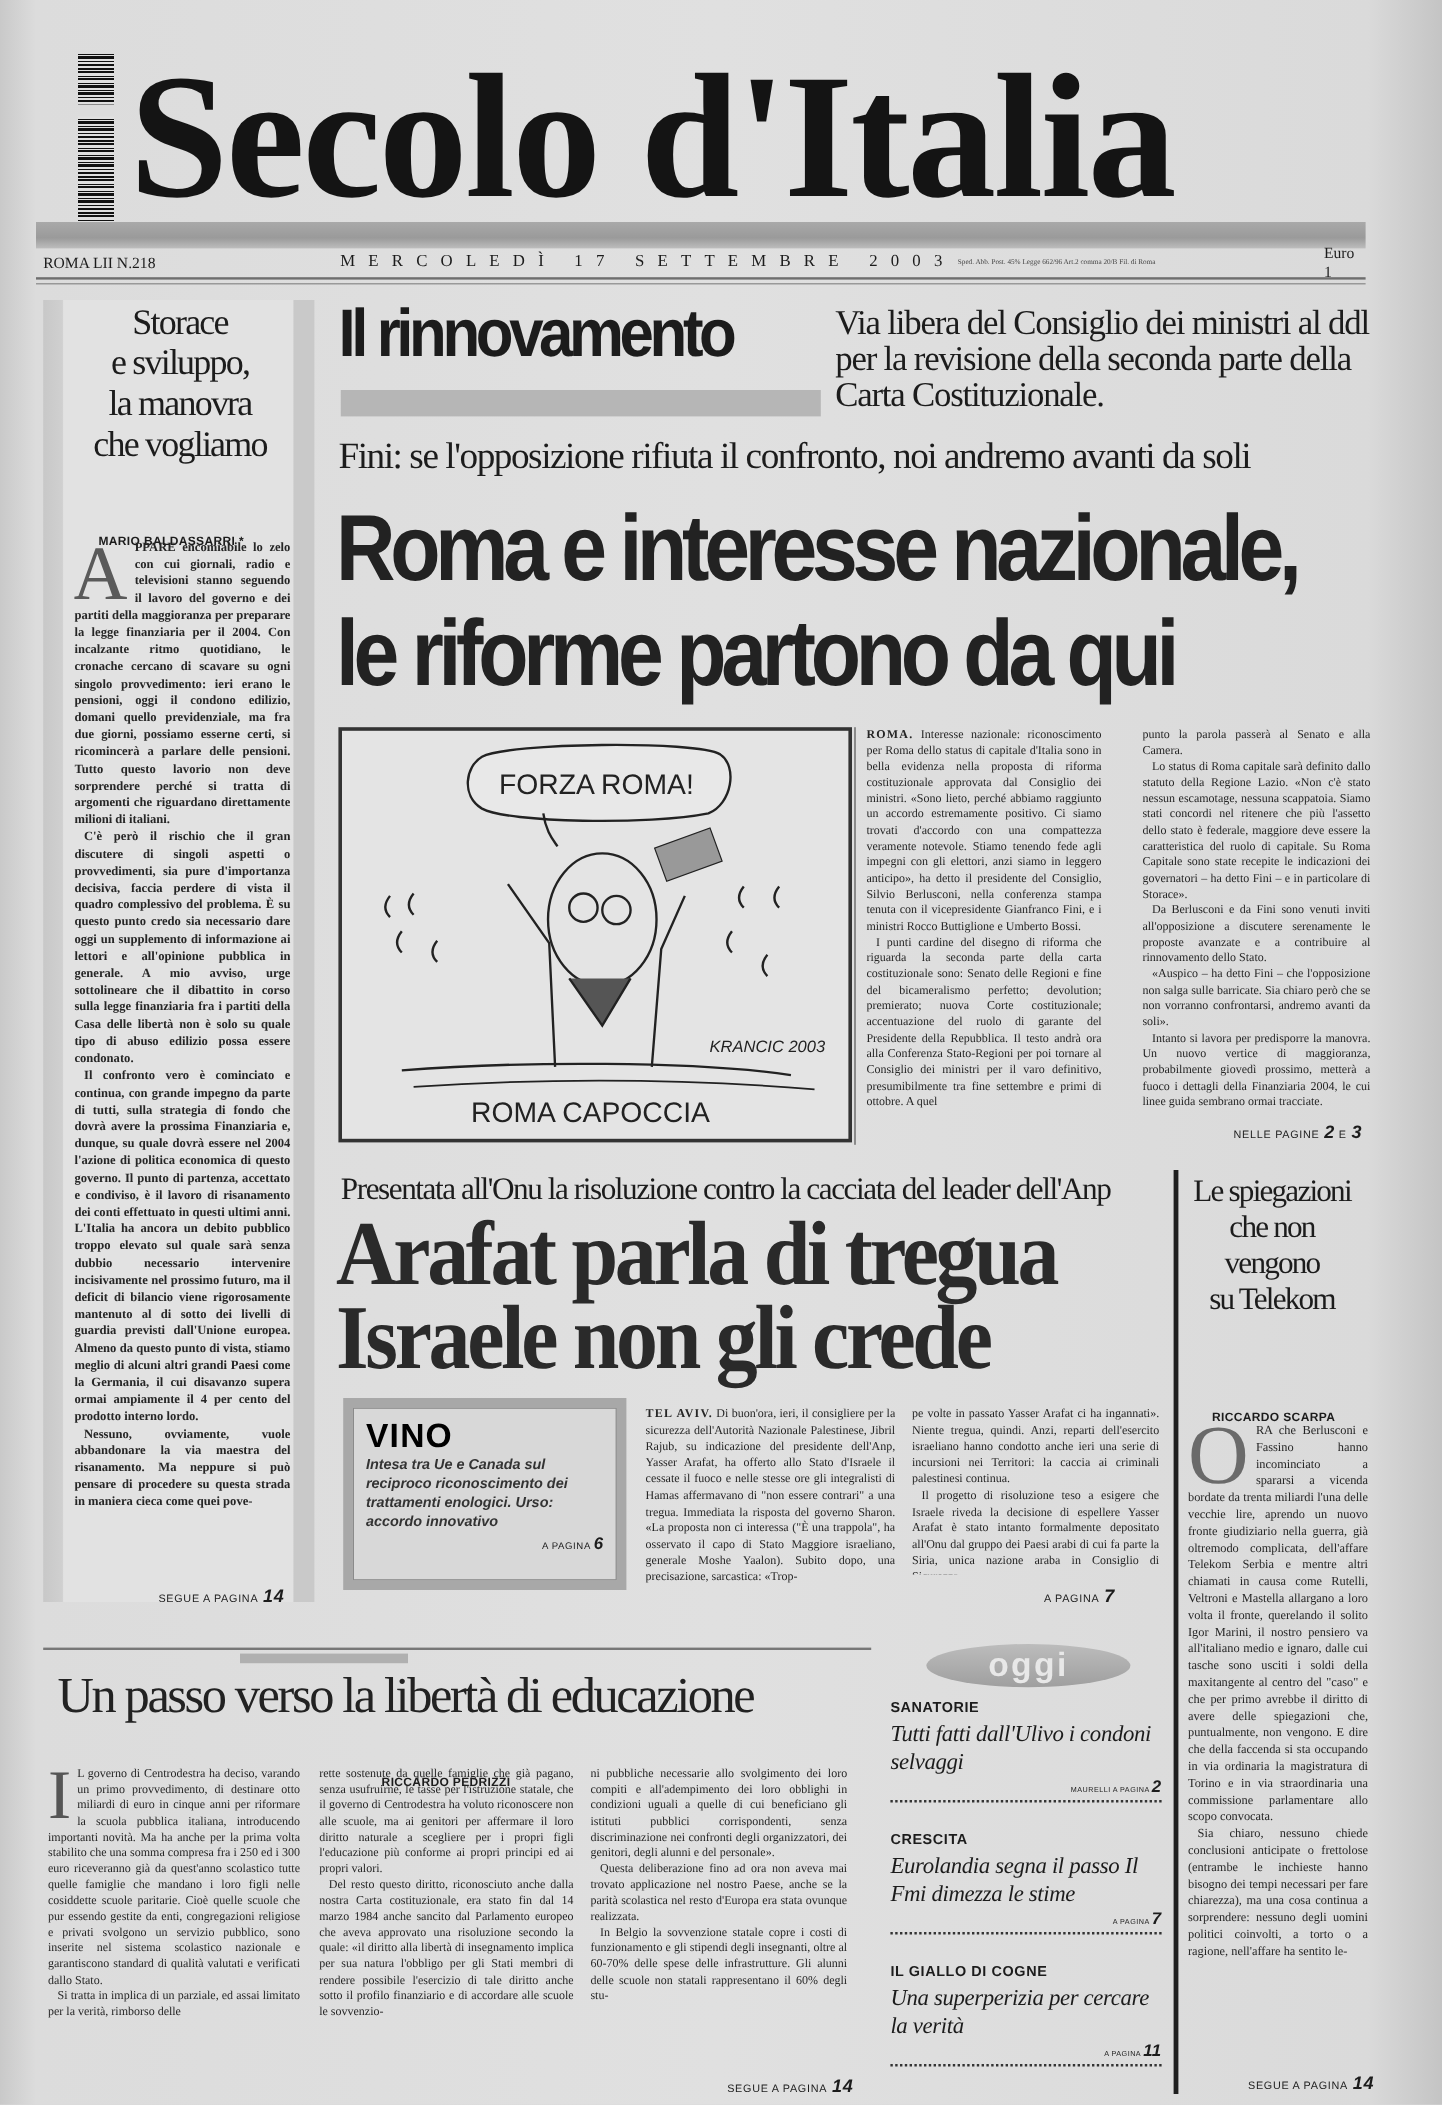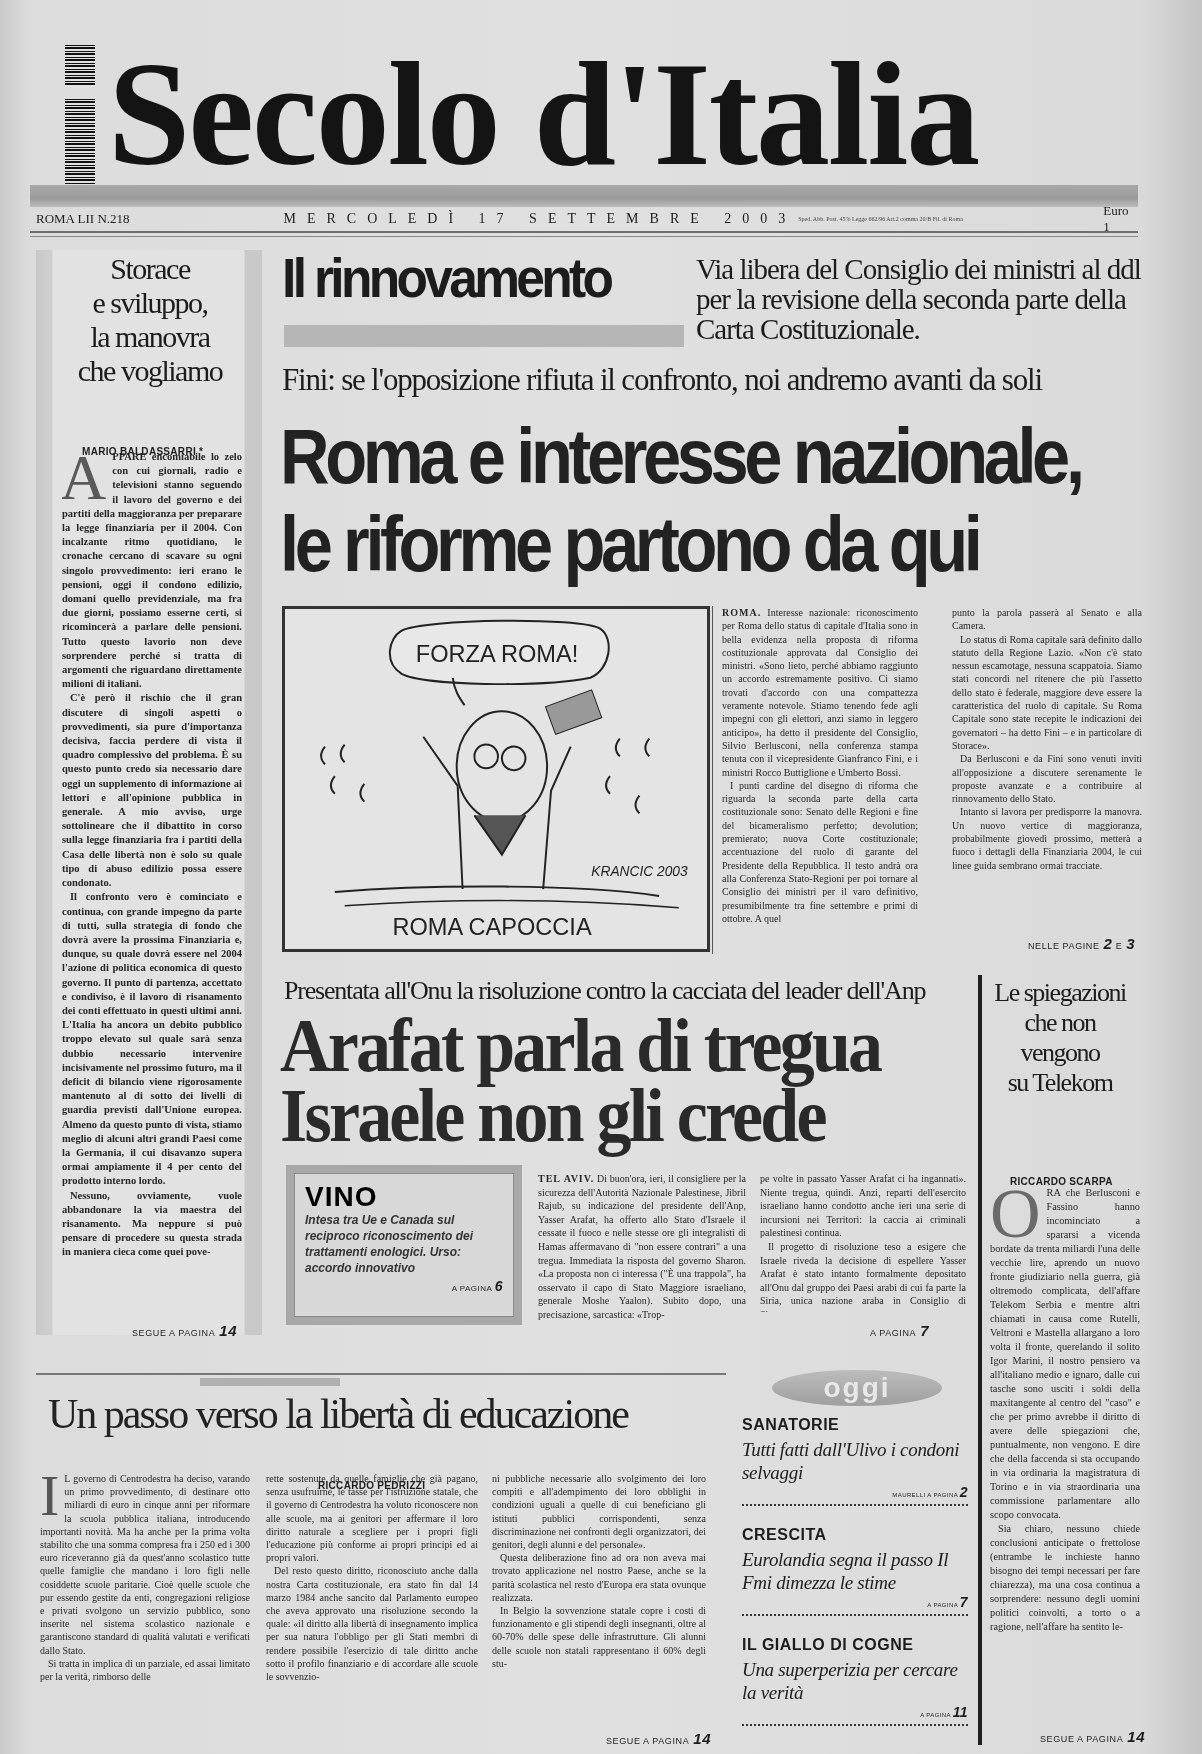--- a/index.html
+++ b/index.html
@@ -157,21 +157,21 @@
   
   .oggi { left: 742px; top: 1370px; width: 230px; height: 380px; }
   .oggi-pill {
     position: absolute; left: 30px; top: 0px; width: 170px; height: 36px; border-radius: 50%;
     background: linear-gradient(180deg, #bcbcbc, #9f9f9f);
     display: flex; align-items: center; justify-content: center;
     font-family: "Liberation Sans", sans-serif; font-weight: bold; font-size: 28px; color: #e8e8e8;
     letter-spacing: 2px;
   }
   .oggi-item { position: absolute; left: 0; width: 226px; }
-  .oggi-cat { font-family: "Liberation Sans", sans-serif; font-weight: bold; font-size: 16px; letter-spacing: 0.5px; }
+  .oggi-cat { font-family: "Liberation Sans", sans-serif; font-weight: bold; font-size: 12px; letter-spacing: 0.5px; }
   .oggi-head { font-style: italic; font-size: 19px; line-height: 23px; letter-spacing: -0.3px; margin-top: 4px; }
   .oggi-page { text-align: right; font-family: "Liberation Sans", sans-serif; font-size: 6px; letter-spacing: 0.4px;
     border-bottom: 2px dotted #333; padding-bottom: 4px; }
   .oggi-page b { font-size: 14px; font-style: italic; }
 </style>
 </head>
 <body>
 
 <div class="page">
 
@@ -242,20 +242,21 @@
       <span class="smallcaps">ROMA.</span>
       <span>Interesse nazionale: riconoscimento per Roma dello status di capitale d'Italia sono in bella evidenza nella proposta di riforma costituzionale approvata dal Consiglio dei ministri. «Sono lieto, perché abbiamo raggiunto un accordo estremamente positivo. Ci siamo trovati d'accordo con una compattezza veramente notevole. Stiamo tenendo fede agli impegni con gli elettori, anzi siamo in leggero anticipo», ha detto il presidente del Consiglio, Silvio Berlusconi, nella conferenza stampa tenuta con il vicepresidente Gianfranco Fini, e i ministri Rocco Buttiglione e Umberto Bossi.</span>
       <p style="text-indent:8px">I punti cardine del disegno di riforma che riguarda la seconda parte della carta costituzionale sono: Senato delle Regioni e fine del bicameralismo perfetto; devolution; premierato; nuova Corte costituzionale; accentuazione del ruolo di garante del Presidente della Repubblica. Il testo andrà ora alla Conferenza Stato-Regioni per poi tornare al Consiglio dei ministri per il varo definitivo, presumibilmente tra fine settembre e primi di ottobre. A quel</p>
     </div>
   </div>
   <div class="abs roma roma-col2">
     <div class="body-text" style="height:322px">
       <p>punto la parola passerà al Senato e alla Camera.</p>
       <p style="text-indent:8px">Lo status di Roma capitale sarà definito dallo statuto della Regione Lazio. «Non c'è stato nessun escamotage, nessuna scappatoia. Siamo stati concordi nel ritenere che più l'assetto dello stato è federale, maggiore deve essere la caratteristica del ruolo di capitale. Su Roma Capitale sono state recepite le indicazioni dei governatori – ha detto Fini – e in particolare di Storace».</p>
       <p style="text-indent:8px">Da Berlusconi e da Fini sono venuti inviti all'opposizione a discutere serenamente le proposte avanzate e a contribuire al rinnovamento dello Stato.</p>
+      <p style="text-indent:8px">«Auspico – ha detto Fini – che l'opposizione non salga sulle barricate. Sia chiaro però che se non vorranno confrontarsi, andremo avanti da soli».</p>
       <p style="text-indent:8px">Intanto si lavora per predisporre la manovra. Un nuovo vertice di maggioranza, probabilmente giovedì prossimo, metterà a fuoco i dettagli della Finanziaria 2004, le cui linee guida sembrano ormai tracciate.</p>
     </div>
   </div>
   <div class="abs seg-right roma-seg">
     <span>NELLE PAGINE</span><b>2</b>
     <span>E</span><b>3</b>
   </div>
 
   <div class="abs arafat-kicker">Presentata all'Onu la risoluzione contro la cacciata del leader dell'Anp</div>
   <div class="abs arafat-headline">

